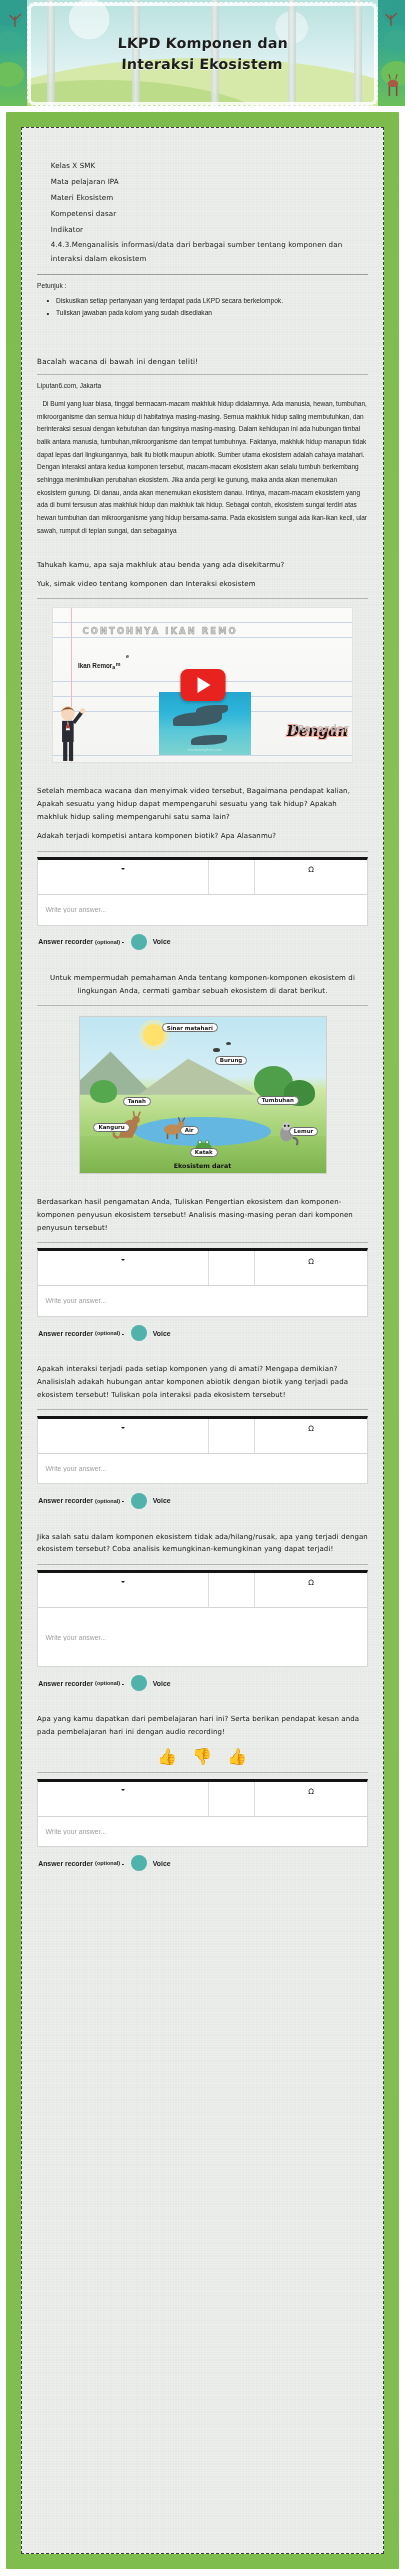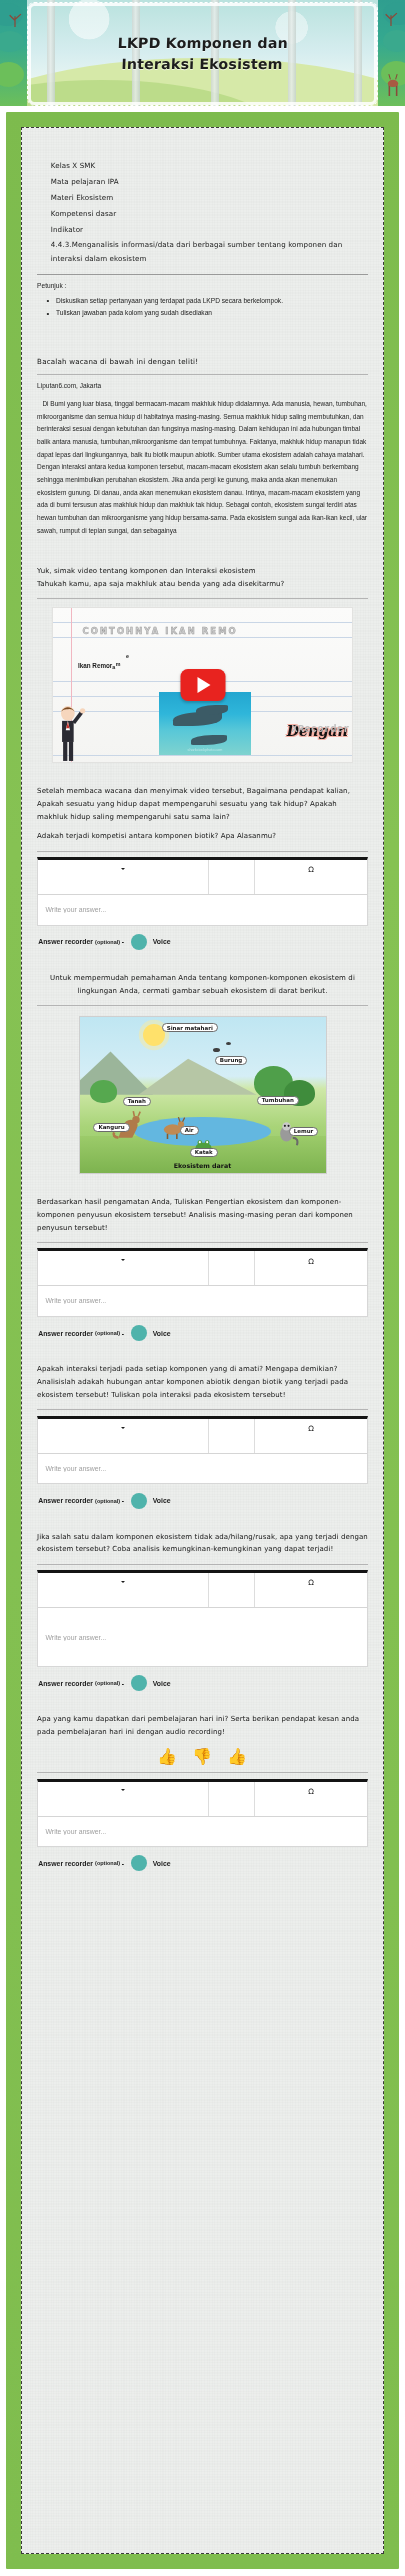--- a/index.html
+++ b/index.html
@@ -431,22 +431,22 @@
     <hr class="rule thin">
 
     <div class="article">
       <div class="src">Liputan6.com, Jakarta</div>
       <p class="body">Di Bumi yang luar biasa, tinggal bermacam-macam makhluk hidup didalamnya. Ada manusia, hewan, tumbuhan, mikroorganisme dan semua hidup di habitatnya masing-masing. Semua makhluk hidup saling membutuhkan, dan berinteraksi sesuai dengan kebutuhan dan fungsinya masing-masing. Dalam kehidupan ini ada hubungan timbal balik antara manusia, tumbuhan,mikroorganisme dan tempat tumbuhnya. Faktanya, makhluk hidup manapun tidak dapat lepas dari lingkungannya, baik itu biotik maupun abiotik. Sumber utama ekosistem adalah cahaya matahari. Dengan interaksi antara kedua komponen tersebut, macam-macam ekosistem akan selalu tumbuh berkembang sehingga menimbulkan perubahan ekosistem. Jika anda pergi ke gunung, maka anda akan menemukan ekosistem gunung. Di danau, anda akan menemukan ekosistem danau. Intinya, macam-macam ekosistem yang ada di bumi tersusun atas makhluk hidup dan makhluk tak hidup. Sebagai contoh, ekosistem sungai terdiri atas hewan tumbuhan dan mikroorganisme yang hidup bersama-sama. Pada ekosistem sungai ada ikan-ikan kecil, ular sawah, rumput di tepian sungai, dan sebagainya</p>
     </div>
 
     <div class="gap-lg"></div>
 
     <div class="q-hand">
+      <div>Tahukah kamu, apa saja makhluk atau benda yang ada disekitarmu?</div>
       <div style="margin-top:5.3px;">Yuk, simak video tentang komponen dan Interaksi ekosistem</div>
-      <div>Tahukah kamu, apa saja makhluk atau benda yang ada disekitarmu?</div>
     </div>
     <hr class="rule thin">
 
     <div class="video-box">
       <div class="notepaper"></div>
       <div class="margin-line"></div>
 
       <div class="vid-head">CONTOHNYA IKAN REMO</div>
 
       <div class="vid-sub">

